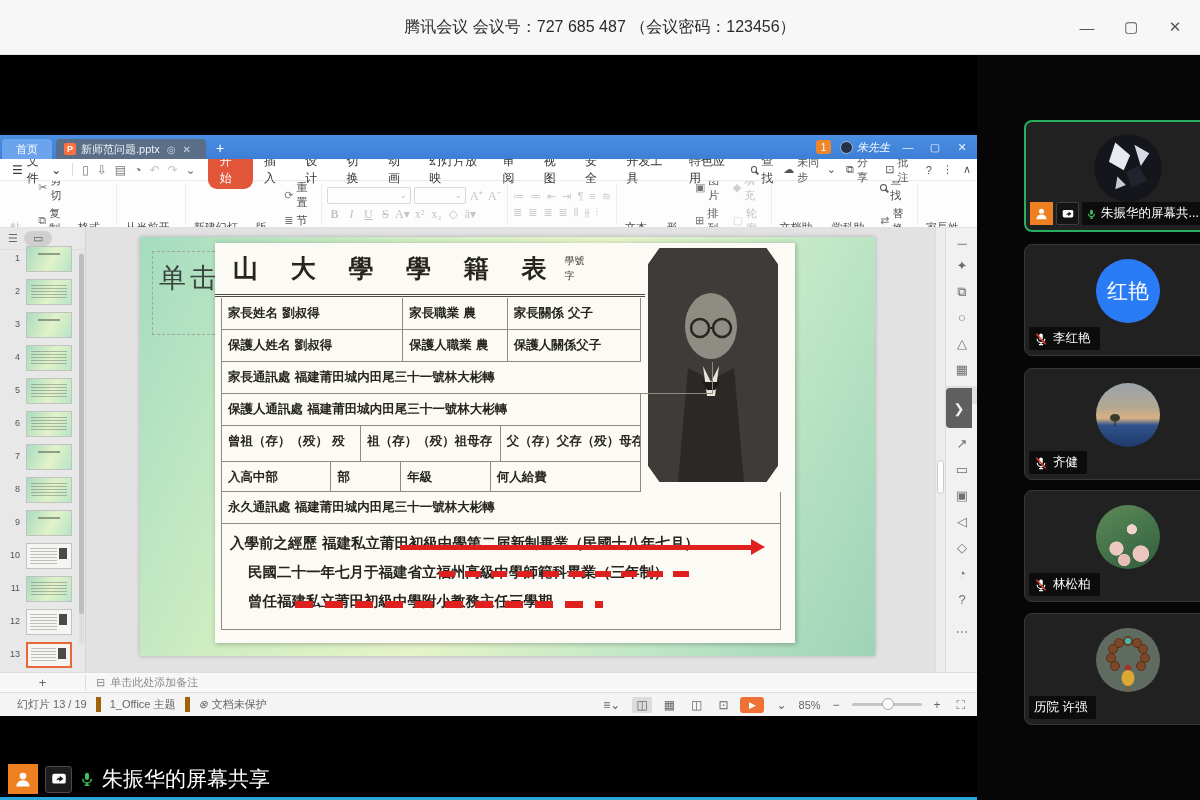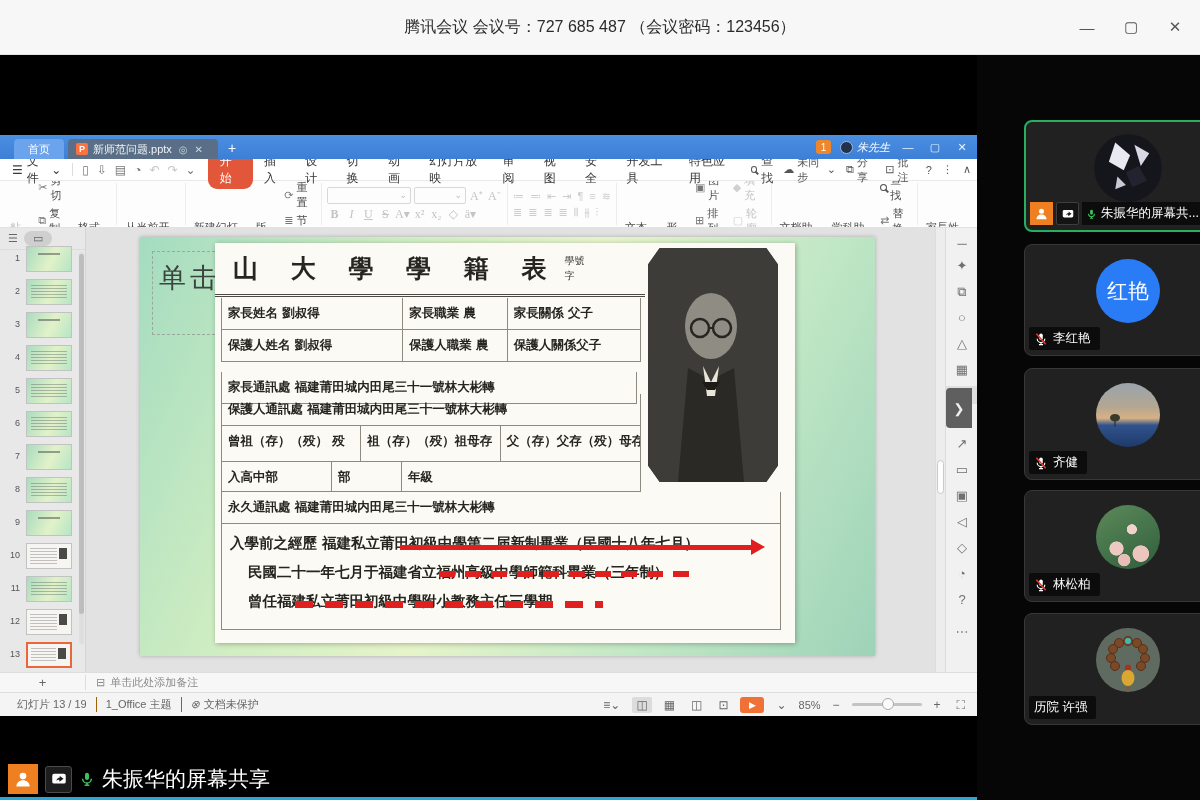--- a/index.html
+++ b/index.html
@@ -14,21 +14,21 @@
 
   
   .share-region { position:absolute; left:0; top:55px; width:977px; height:745px; background:#000; }
   .share-edge { position:absolute; left:0; top:742px; width:977px; height:3px; background:#2aa7d6; }
 
   
   .wps { position:absolute; left:0; top:80px; width:977px; height:581px; background:#fff; font-size:11px; }
 
   
   .wps-tabbar { position:relative; height:24px; background:linear-gradient(#4a8fe2,#3d7fd6); display:flex; align-items:flex-end; }
-  .wtab-home { height:20px; margin-left:14px; padding:0 14px; background:#6ba3ec; color:#fff; font-size:11px; display:flex; align-items:center; border-radius:4px 4px 0 0;justify-content:center; }
+  .wtab-home { height:20px; margin-left:2px; padding:0 14px; background:#6ba3ec; color:#fff; font-size:11px; display:flex; align-items:center; border-radius:4px 4px 0 0;justify-content:center; }
   .wtab-doc { height:20px; margin-left:4px; padding:0 8px; background:#5a6f87; color:#eef2f6; font-size:11px; display:flex; align-items:center; gap:5px; border-radius:4px 4px 0 0; min-width:150px; }
   .wtab-doc .picon { width:12px; height:12px; border-radius:2px; background:#ff7240; color:#fff; font-size:9px; font-weight:bold; display:flex; align-items:center; justify-content:center; }
   .wtab-doc .tclose, .wtab-doc .tpin { color:#cdd6df; font-size:10px; margin-left:2px; }
   .wtab-plus { color:#fff; font-size:14px; margin:0 0 3px 10px; }
   .wps-tab-right { position:absolute; right:6px; top:0; height:24px; display:flex; align-items:center; gap:9px; }
   .wbadge { min-width:15px; height:14px; background:#f0862a; color:#fff; border-radius:3px; font-size:10px; display:flex; align-items:center; justify-content:center; padding:0 3px; }
   .wuser { display:flex; align-items:center; gap:4px; color:#fff; font-size:11px;font-style:italic; }
   .wuser .uava { width:13px; height:13px; border-radius:50%; background:#24314a; border:1px solid #9db8dd; }
   .wwin { color:#eaf1fa; font-size:11px; width:18px; text-align:center; }
 
@@ -111,21 +111,21 @@
   .rstrip { position:relative; width:32px; background:#f1f1f1; border-left:1px solid #dcdcdc; }
   .rstrip .si { position:absolute; left:0; width:32px; text-align:center; font-size:13px; color:#707070; }
   .rstrip .si.selbg { background:#e0e0e0; }
   .rexpand { position:absolute; left:0; top:160px; width:26px; height:40px; background:#5f5f5f; border-radius:4px 0 0 4px; color:#f0f0f0; display:flex; align-items:center; justify-content:center; font-size:13px; }
 
   
   .wps-notes { height:20px; background:#f7f7f7; border-top:1px solid #ddd; display:flex; align-items:center; }
   .notes-plus { width:86px; text-align:center; color:#666; font-size:13px; border-right:1px solid #ddd; }
   .notes-main { display:flex; align-items:center; gap:5px; padding-left:10px; color:#8a8a8a; font-size:11px; }
   .wps-status { height:24px; background:#f4f4f4; border-top:1px solid #ddd; display:flex; align-items:center; padding:0 8px; color:#666; font-size:11px; }
-  .st-item { padding:0 9px; border-right:1px solid #a16207; display:flex; align-items:center; gap:4px; }
+  .st-item { padding:0 9px; border-right:5px solid #a16207; display:flex; align-items:center; gap:4px; }
   .st-item:last-of-type { border-right:none; }
   .st-right { margin-left:auto; display:flex; align-items:center; gap:8px; }
   .view-ic { font-size:12px; color:#666; padding:1px 4px; }
   .view-ic.sel { background:#dcdcdc; border-radius:2px; }
   .play-btn { width:24px; height:16px; background:#f07135; border-radius:3px; color:#fff; font-size:9px; display:flex; align-items:center; justify-content:center; }
   .zoom-slider { position:relative; width:70px; height:3px; background:#c4c4c4; border-radius:2px; }
   .zoom-knob { position:absolute; left:30px; top:-5px; width:12px; height:12px; background:#fcfcfc; border:1px solid #aaa; border-radius:50%; }
 
   
   .share-banner { position:absolute; left:8px; top:709px; display:flex; align-items:center; gap:7px; }
@@ -495,35 +495,36 @@
               <div class="drow" style="top:55px;height:32px;width:420px">
                 <span class="dc" style="width:182px">家長姓名 劉叔得</span>
                 <span class="dc" style="width:105px">家長職業 農</span>
                 <span class="dc" style="width:133px">家長關係 父子</span>
               </div>
               <div class="drow" style="top:87px;height:32px;width:420px">
                 <span class="dc" style="width:182px">保護人姓名 劉叔得</span>
                 <span class="dc" style="width:105px">保護人職業 農</span>
                 <span class="dc" style="width:133px">保護人關係父子</span>
               </div>
-              <div class="drow" style="top:129px;height:32px;width:416px">
+              <div class="drow" style="top:119px;height:32px;width:492px">
                 <span class="dc" style="width:420px">家長通訊處 福建莆田城内田尾三十一號林大彬轉</span>
               </div>
               <div class="drow" style="top:183px;height:36px;width:420px">
                 <span class="dc" style="width:140px">曾祖（存）（殁） 殁</span>
                 <span class="dc" style="width:140px">祖（存）（殁）祖母存</span>
                 <span class="dc" style="width:140px">父（存）父存（殁）母存</span>
               </div>
               <div class="drow" style="top:151px;height:32px;width:420px">
                 <span class="dc" style="width:420px">保護人通訊處 福建莆田城内田尾三十一號林大彬轉</span>
               </div>
               <div class="drow" style="top:219px;height:30px;width:420px">
                 <span class="dc" style="width:110px">入高中部</span>
                 <span class="dc" style="width:70px">部</span>
                 <span class="dc" style="width:90px">年級</span>
+                <span class="dc" style="width:150px">何人給費</span>
               </div>
               <div class="drow" style="top:249px;height:32px;width:560px">
                 <span class="dc" style="width:560px">永久通訊處 福建莆田城内田尾三十一號林大彬轉</span>
               </div>
 
               <div class="dhist">
                 <div class="l1"><span>入學前之經歷</span> <span>福建私立莆田初級中學第二届新制畢業（民國十八年七月）</span></div>
                 <div class="l2">民國二十一年七月于福建省立福州高級中學師範科畢業（三年制）</div>
                 <div class="l3">曾任福建私立莆田初級中學附小教務主任三學期</div>
               </div>

